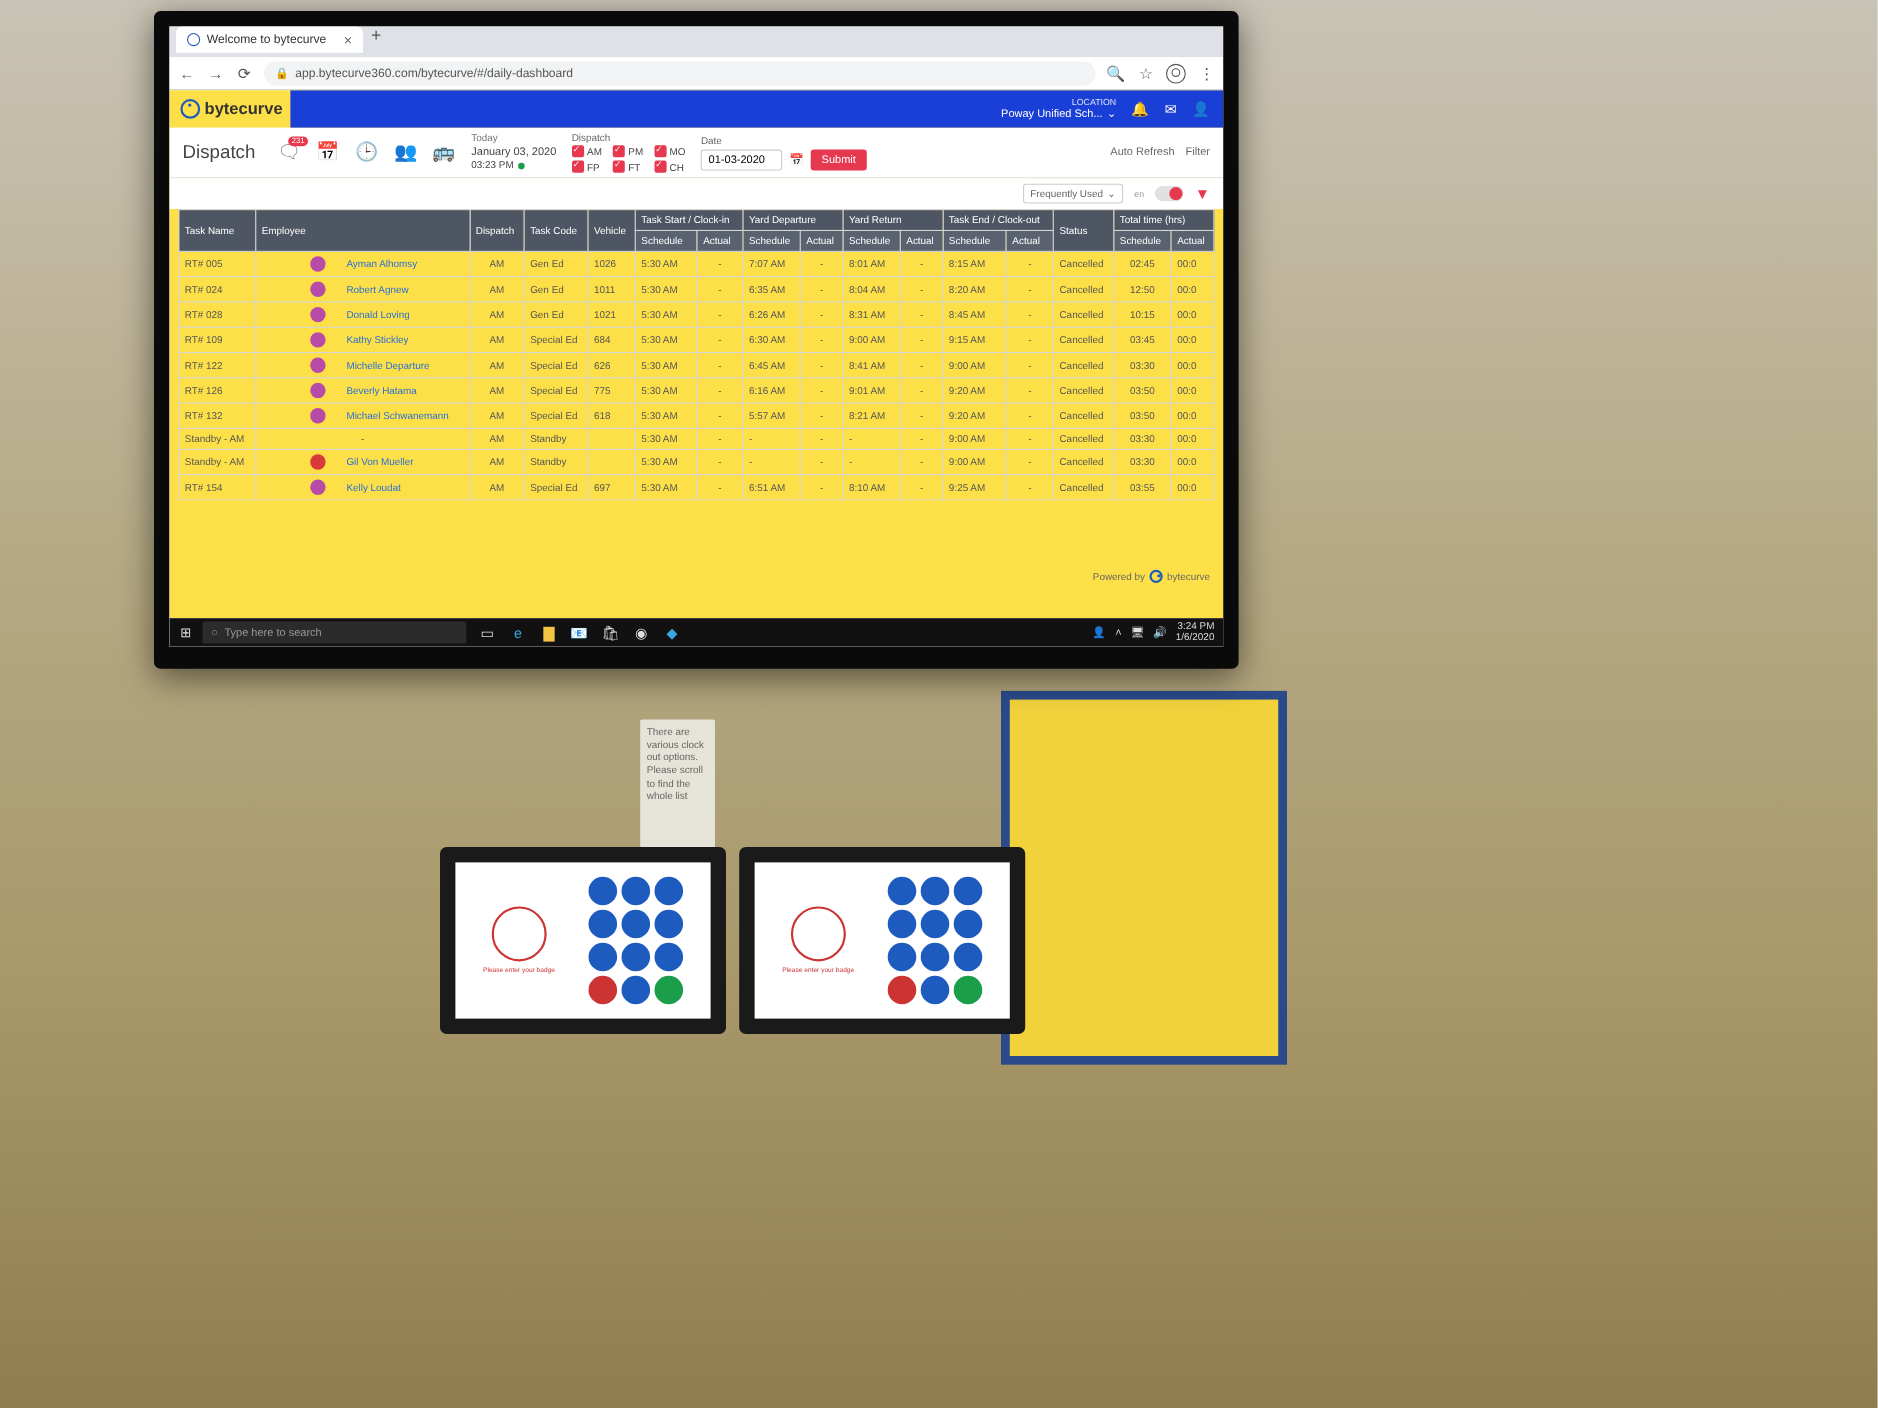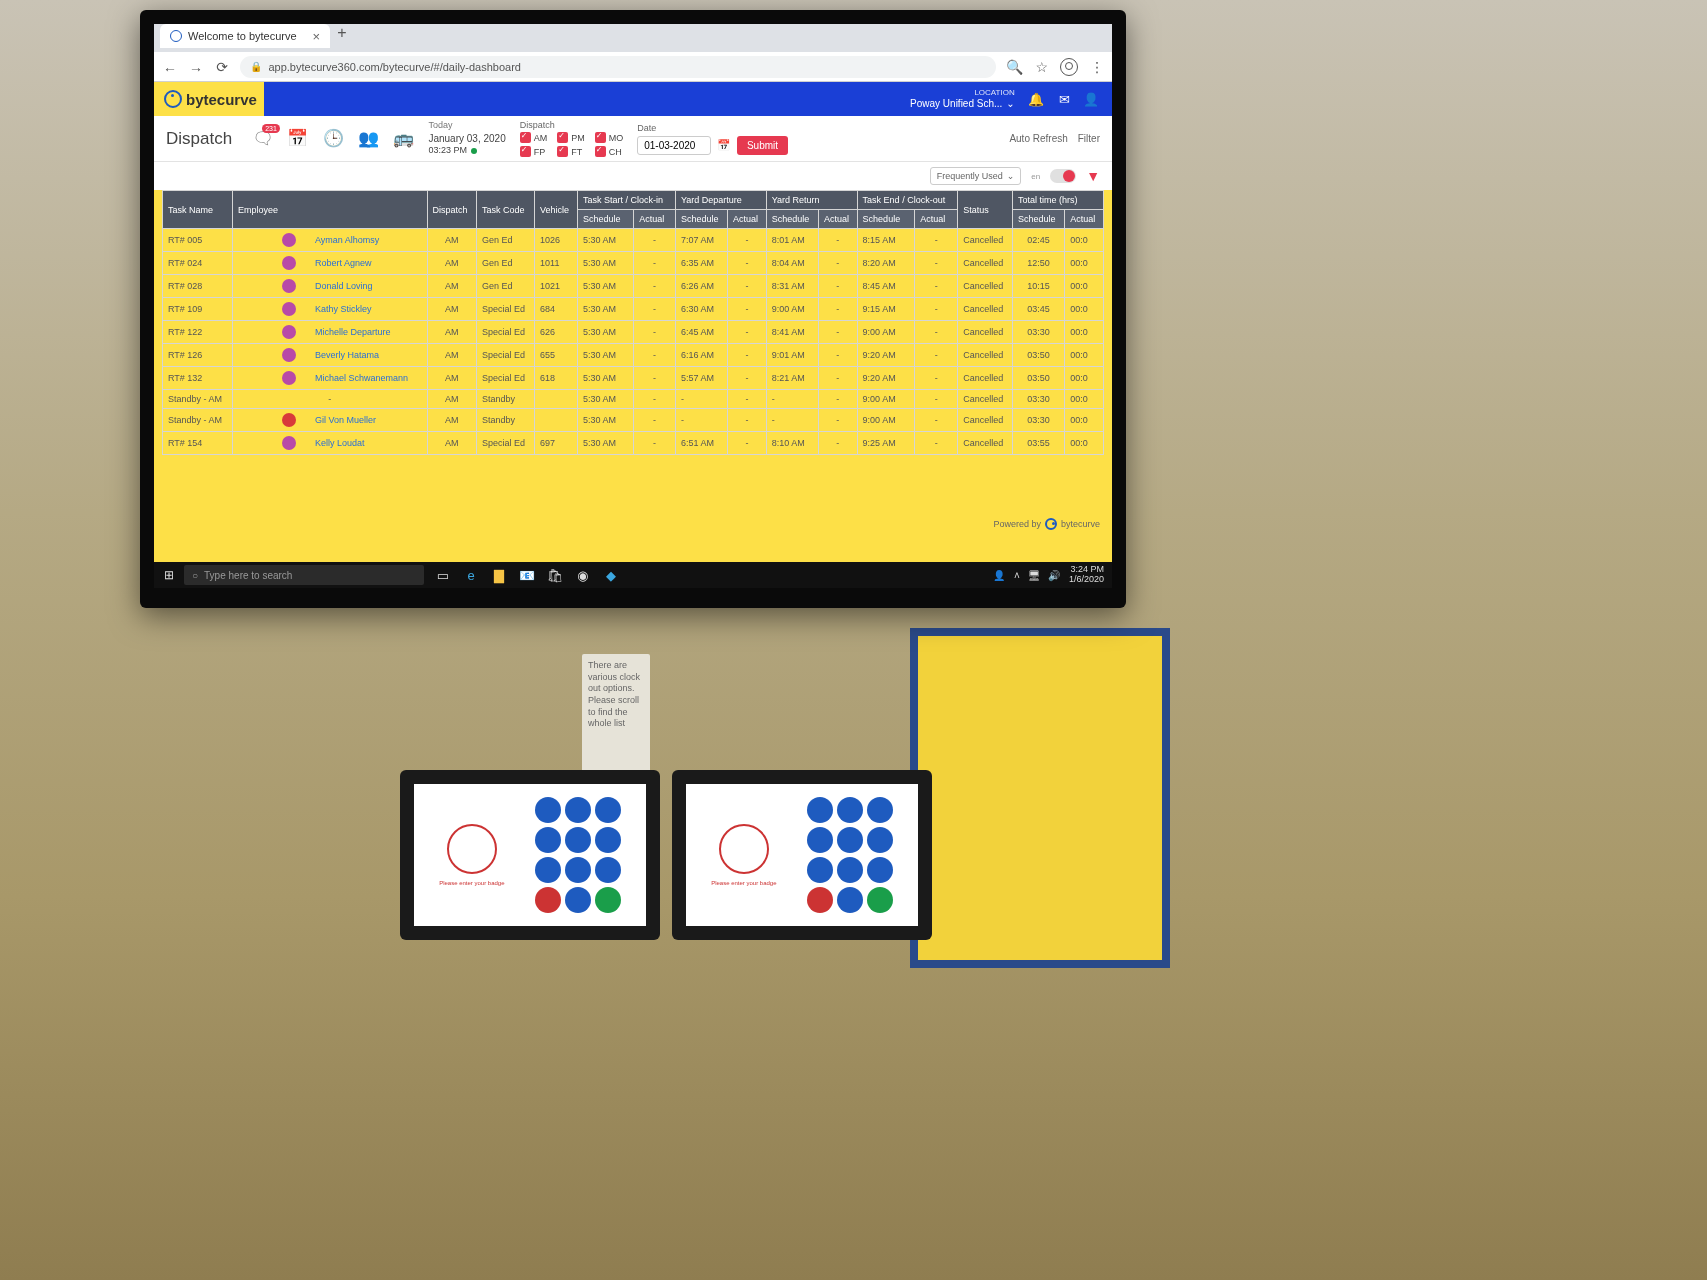--- a/index.html
+++ b/index.html
@@ -438,21 +438,21 @@
               <tr>
                 <td>RT# 126</td>
                 <td>
                   <div class="emp-cell">
                     <span class="emp-ava "></span>
                     <span class="emp-name">Beverly Hatama</span>
                   </div>
                 </td>
                 <td class="center">AM</td>
                 <td>Special Ed</td>
-                <td>655</td>
+                <td>775</td>
                 <td>5:30 AM</td>
                 <td class="center">-</td>
                 <td>6:16 AM</td>
                 <td class="center">-</td>
                 <td>9:01 AM</td>
                 <td class="center">-</td>
                 <td>9:20 AM</td>
                 <td class="center">-</td>
                 <td class="status-t">Cancelled</td>
                 <td class="center">03:50</td>

